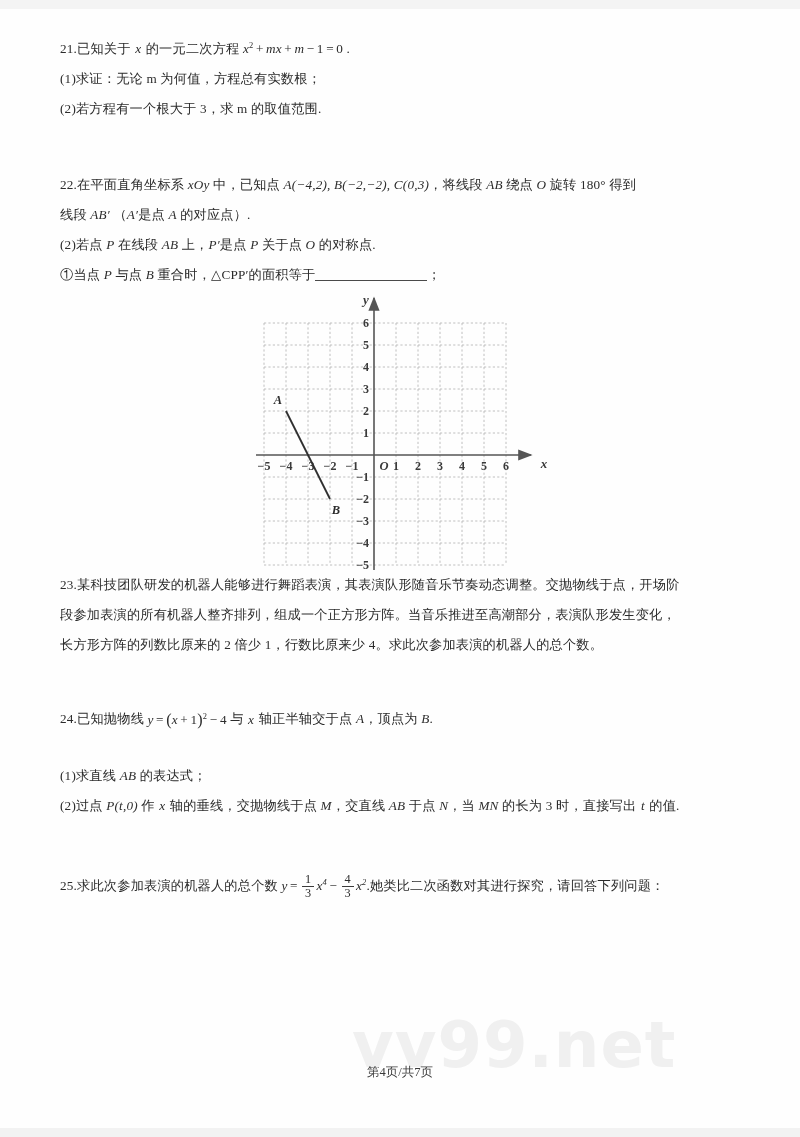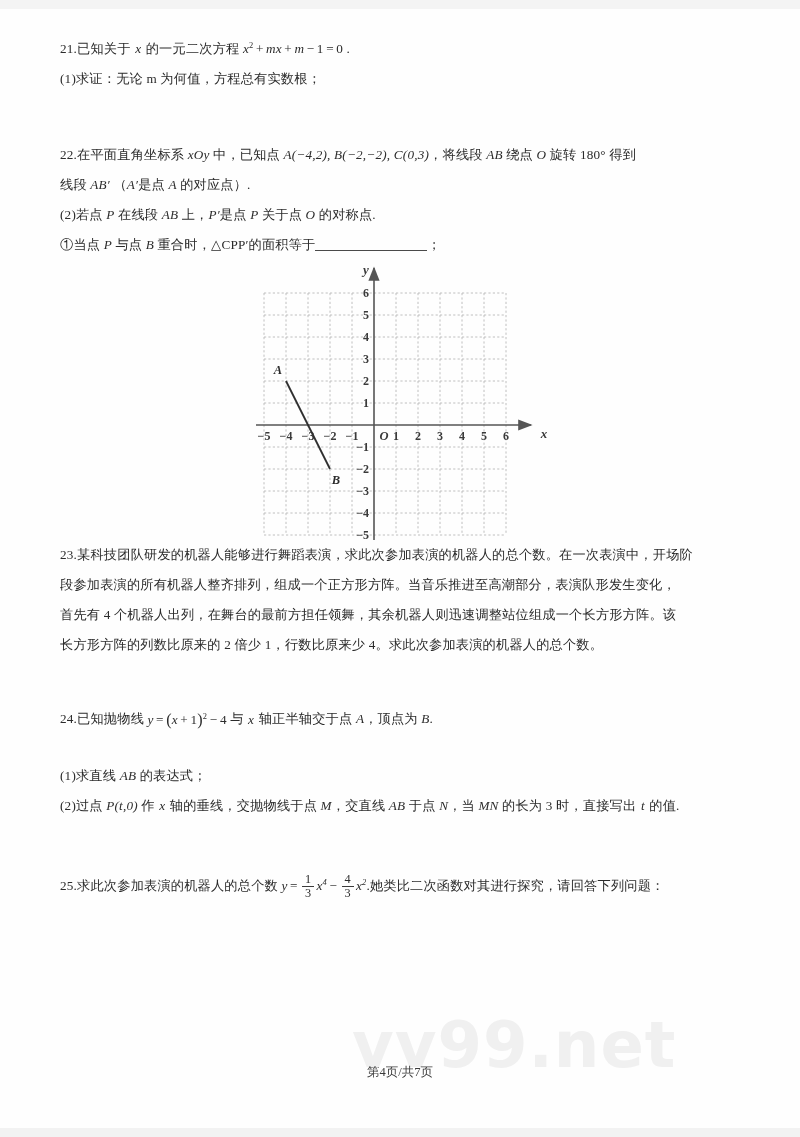--- a/index.html
+++ b/index.html
@@ -136,20 +136,21 @@
   <div class="content">
 
     <div class="qblock">
       <div class="line">
         <span>21.</span><span>已知关于</span>
         <i class="v">x</i>
         <span>的一元二次方程</span>
         <span class="math">x<sup class="exn">2</sup><span class="op">+</span>mx<span class="op">+</span>m<span class="op">−</span><span class="num">1</span><span class="op">=</span><span class="num">0</span></span><span class="paren">&nbsp;.</span>
       </div>
       <div class="line">(1)求证：无论 m 为何值，方程总有实数根；</div>
+      <div class="line">(2)若方程有一个根大于 3，求 m 的取值范围.</div>
     </div>
 
     <div class="gap-lg"></div>
 
     <div class="qblock">
       <div class="line">
         <span>22.</span><span>在平面直角坐标系</span>
         <span class="math">xOy</span>
         <span>中，已知点</span>
         <span class="math">A(−4,2)</span>,
@@ -267,24 +268,23 @@
           <line x1="30" y1="121" x2="74" y2="209" stroke="#2f2f2f" stroke-width="1.8"></line>
 
           <text x="22" y="114" font-family="Liberation Serif, serif" font-size="12.5" font-style="italic" font-weight="bold" fill="#2b2b2b" text-anchor="middle">A</text>
           <text x="80" y="224" font-family="Liberation Serif, serif" font-size="12.5" font-style="italic" font-weight="bold" fill="#2b2b2b" text-anchor="middle">B</text>
         </svg>
       </div>
     </div>
 
     <div class="qblock">
       <div class="line">
-        <span>23.</span><span>某科技团队研发的机器人能够进行舞蹈表演，求此次参加表演的机器人的总个数。在一次表演中，开场阶</span>
+        <span>23.</span><span>某科技团队研发的机器人能够进行舞蹈表演，其表演队形随音乐节奏动态调整。交抛物线于点，开场阶</span>
       </div>
       <div class="line">段参加表演的所有机器人整齐排列，组成一个正方形方阵。当音乐推进至高潮部分，表演队形发生变化，</div>
-      <div class="line">首先有 4 个机器人出列，在舞台的最前方担任领舞，其余机器人则迅速调整站位组成一个长方形方阵。该</div>
       <div class="line">长方形方阵的列数比原来的 2 倍少 1，行数比原来少 4。求此次参加表演的机器人的总个数。</div>
     </div>
 
     <div class="gap-md"></div>
 
     <div class="qblock">
       <div class="line">
         <span>24.</span><span>已知抛物线</span>
         <span class="math">y<span class="op">=</span><span class="bigparen">(</span>x<span class="op">+</span><span class="num">1</span><span class="bigparen">)</span><sup class="exn">2</sup><span class="op">−</span><span class="num">4</span></span>
         <span>与</span>

